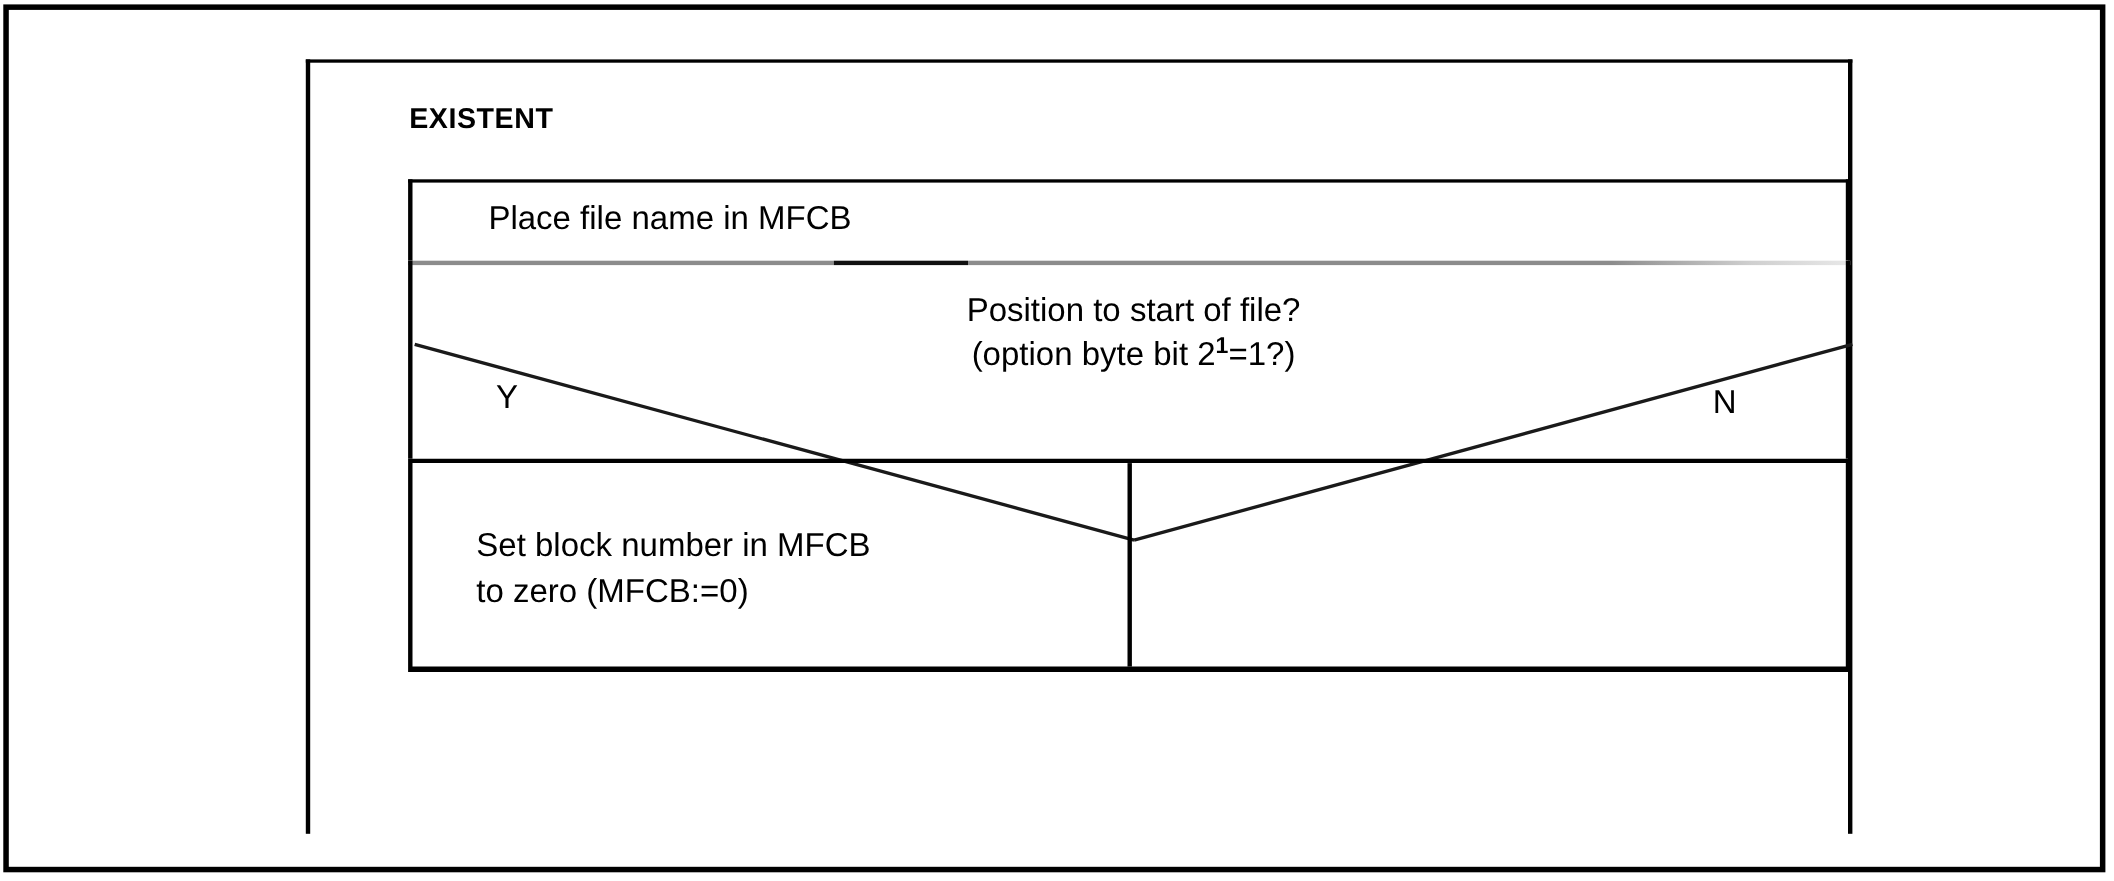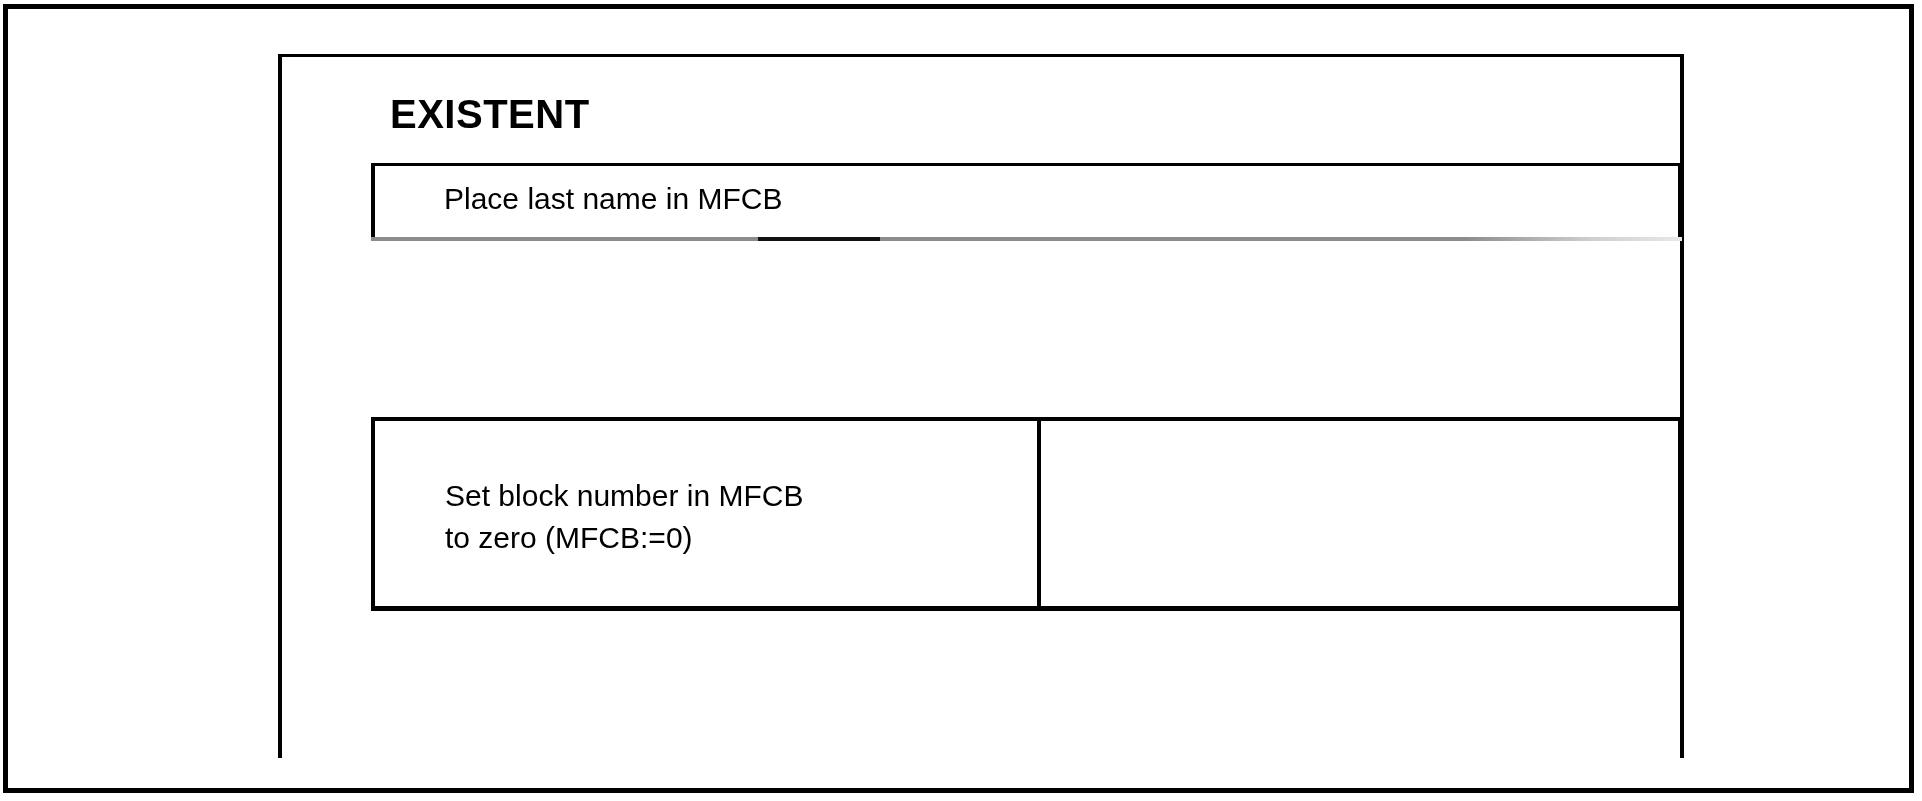--- a/index.html
+++ b/index.html
@@ -41,26 +41,25 @@
     border-top: 3px solid #000000;
     border-right: 4px solid #000000;
     border-bottom: none;
   }
 
   
   #panel-title {
     position: absolute;
     left: 372px;
     top: 92px;
-    font-size: 40px;
+    font-size: 26px;
     font-weight: bold;
     letter-spacing: 0.5px;
     color: #000000;
     white-space: nowrap;
-    margin-left: 18px;
   }
 
   
   #ns-table {
     position: absolute;
     left: 371px;
     top: 163px;
     width: 1311px;
     height: 448px;
     box-sizing: border-box;
@@ -166,21 +165,20 @@
   .action-cell {
     position: absolute;
     top: 0;
     height: 100%;
     box-sizing: border-box;
   }
   #action-cell-yes {
     left: 0;
     width: 654px;
     border-right: 4px solid #000000;
-    margin-left: 12px;
   }
   #action-cell-no {
     left: 654px;
     width: 653px;
   }
   .action-text {
     position: absolute;
     left: 58px;
     top: 54px;
     font-size: 30px;
@@ -197,30 +195,46 @@
 
   <div id="outer-frame"></div>
 
   <div id="panel"></div>
 
   <div id="panel-title">EXISTENT</div>
 
   <div id="ns-table">
 
     <div class="ns-row-process">
-      <div class="cell-text">Place last name in MFCB</div>
+      <div class="cell-text">Place file name in MFCB</div>
     </div>
 
     <div class="cond-top-rule">
       <div class="seg seg-light-a"></div>
       <div class="seg seg-dark"></div>
       <div class="seg seg-light-b"></div>
       <div class="seg seg-light-c"></div>
     </div>
 
+    <div class="ns-row-condition">
+
+      <svg id="cond-svg" viewBox="0 0 1311 180" preserveAspectRatio="none">
+        <line x1="2" y1="2" x2="656" y2="180" stroke="#1a1a1a" stroke-width="3"></line>
+        <line x1="656" y1="180" x2="1309" y2="2" stroke="#1a1a1a" stroke-width="3"></line>
+      </svg>
+
+      <div class="cond-question">
+        <div>Position to start of file?</div>
+        <div><span>(option byte bit 2</span><sup>1</sup><span>=1?)</span></div>
+      </div>
+
+      <div class="branch-label" id="branch-yes">Y</div>
+
+      <div class="branch-label" id="branch-no">N</div>
+    </div>
 
     <div class="ns-row-actions">
       <div class="action-cell" id="action-cell-yes">
         <div class="action-text">Set block number in MFCB
 to zero (MFCB:=0)</div>
       </div>
     </div>
 
   </div>
 </div>

